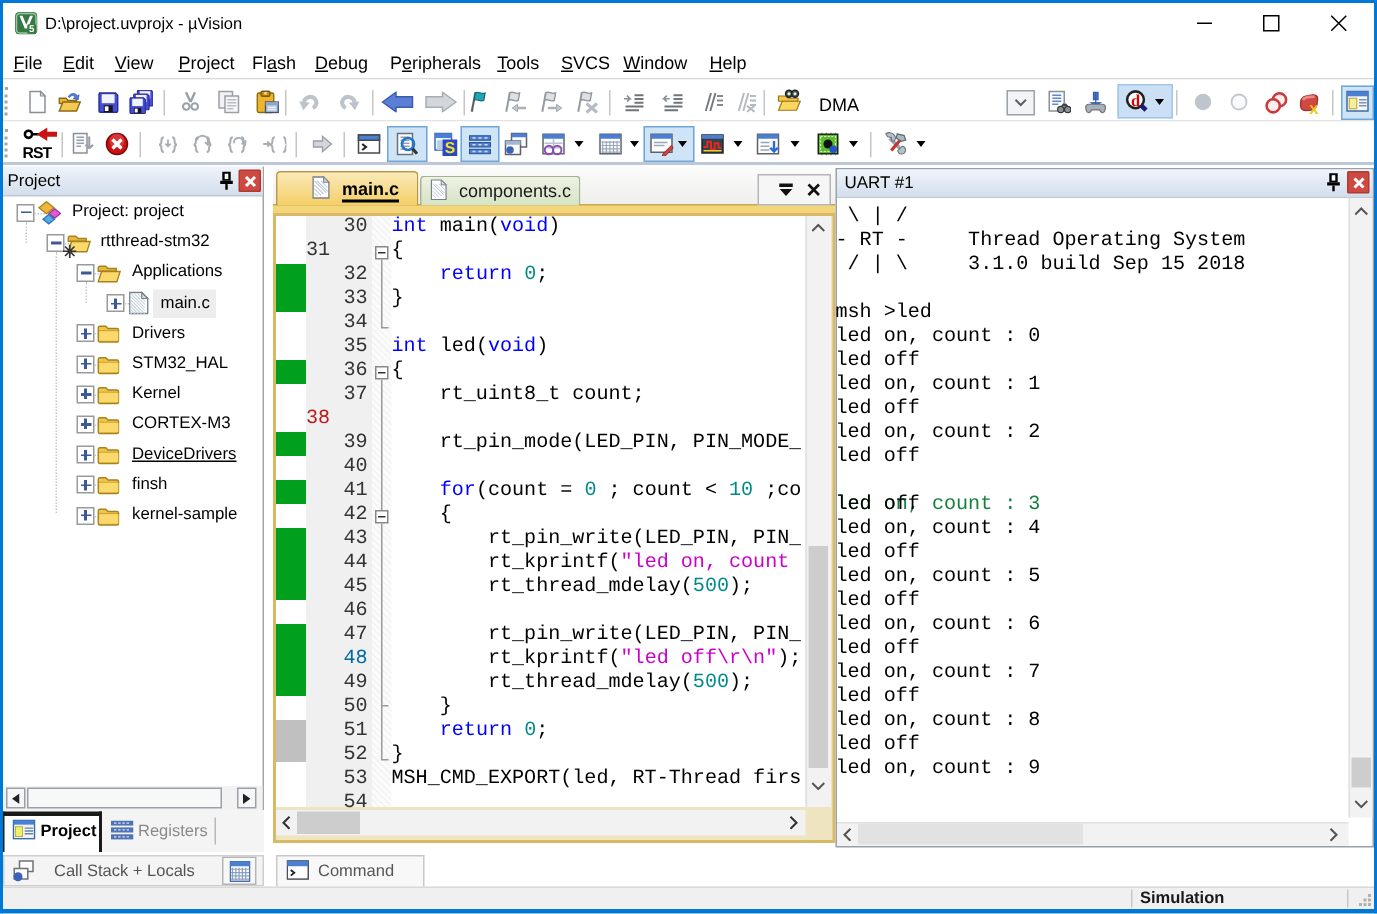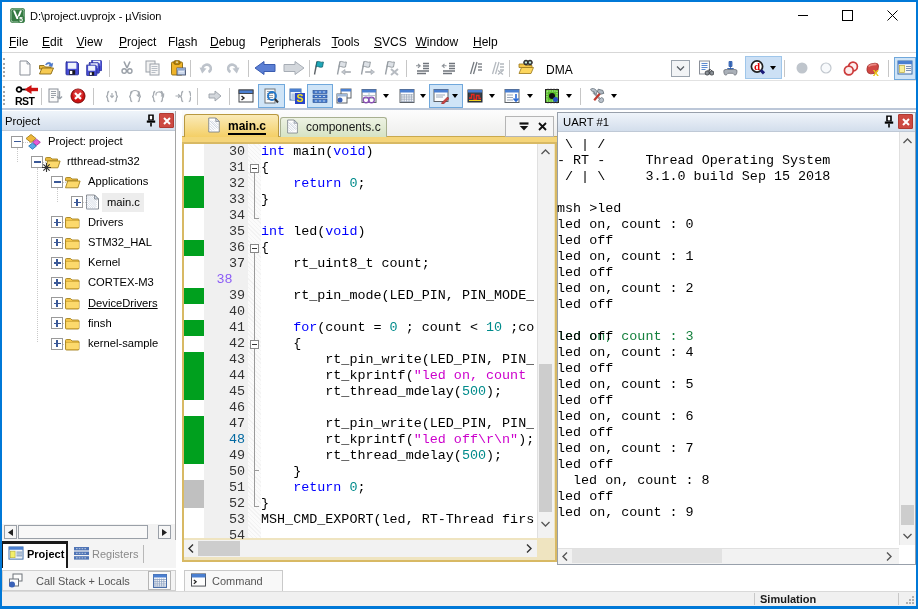--- a/index.html
+++ b/index.html
@@ -611,28 +611,28 @@
 <div class="ab" style="left:204px;top:144px;width:44px;height:394px;background:#f0f0f0;"></div>
 <div class="ab" style="left:248px;top:144px;width:13px;height:394px;background:repeating-linear-gradient(45deg,#f3f3f3 0 1px,#fbfbfb 1px 3px);"></div>
 <div class="ab" style="left:184px;top:176px;width:20px;height:32px;background:#00a01e;"></div>
 <div class="ab" style="left:184px;top:240px;width:20px;height:16px;background:#00a01e;"></div>
 <div class="ab" style="left:184px;top:288px;width:20px;height:16px;background:#00a01e;"></div>
 <div class="ab" style="left:184px;top:320px;width:20px;height:16px;background:#00a01e;"></div>
 <div class="ab" style="left:184px;top:352px;width:20px;height:48px;background:#00a01e;"></div>
 <div class="ab" style="left:184px;top:416px;width:20px;height:48px;background:#00a01e;"></div>
 <div class="ab" style="left:184px;top:480px;width:20px;height:28px;background:#c0c0c0;"></div>
 <div class="ab mono" style="left:204px;top:144px;width:41px;text-align:right;color:#333;">30</div>
-<div class="ab mono" style="left:204px;top:160px;width:41px;text-align:right;color:#333;">31</div>
+<div class="ab mono" style="left:204px;top:160px;width:41px;color:#333;">31</div>
 <div class="ab mono" style="left:204px;top:176px;width:41px;text-align:right;color:#333;">32</div>
 <div class="ab mono" style="left:204px;top:192px;width:41px;text-align:right;color:#333;">33</div>
 <div class="ab mono" style="left:204px;top:208px;width:41px;text-align:right;color:#333;">34</div>
 <div class="ab mono" style="left:204px;top:224px;width:41px;text-align:right;color:#333;">35</div>
 <div class="ab mono" style="left:204px;top:240px;width:41px;text-align:right;color:#333;">36</div>
 <div class="ab mono" style="left:204px;top:256px;width:41px;text-align:right;color:#333;">37</div>
-<div class="ab mono" style="left:204px;top:272px;width:41px;text-align:center;color:#8b5cf6;">38</div>
+<div class="ab mono" style="left:204px;top:272px;width:41px;text-align:left;color:#b91c1c;">38</div>
 <div class="ab mono" style="left:204px;top:288px;width:41px;text-align:right;color:#333;">39</div>
 <div class="ab mono" style="left:204px;top:304px;width:41px;text-align:right;color:#333;">40</div>
 <div class="ab mono" style="left:204px;top:320px;width:41px;text-align:right;color:#333;">41</div>
 <div class="ab mono" style="left:204px;top:336px;width:41px;text-align:right;color:#333;">42</div>
 <div class="ab mono" style="left:204px;top:352px;width:41px;text-align:right;color:#333;">43</div>
 <div class="ab mono" style="left:204px;top:368px;width:41px;text-align:right;color:#333;">44</div>
 <div class="ab mono" style="left:204px;top:384px;width:41px;text-align:right;color:#333;">45</div>
 <div class="ab mono" style="left:204px;top:400px;width:41px;text-align:right;color:#333;">46</div>
 <div class="ab mono" style="left:204px;top:416px;width:41px;text-align:right;color:#333;">47</div>
 <div class="ab mono" style="left:204px;top:432px;width:41px;text-align:right;color:#0369a1;">48</div>
@@ -726,21 +726,21 @@
 <div class="mono" style="position:absolute;left:0;top:192px;color:#15803d;">led on, count : 3</div>
 <div class="mono" style="position:absolute;left:0;top:192px;color:#000;">led off</div>
 <div class="mono" style="position:absolute;left:0;top:208px;color:#000;">led on, count : 4</div>
 <div class="mono" style="position:absolute;left:0;top:224px;color:#000;">led off</div>
 <div class="mono" style="position:absolute;left:0;top:240px;color:#000;">led on, count : 5</div>
 <div class="mono" style="position:absolute;left:0;top:256px;color:#000;">led off</div>
 <div class="mono" style="position:absolute;left:0;top:272px;color:#000;">led on, count : 6</div>
 <div class="mono" style="position:absolute;left:0;top:288px;color:#000;">led off</div>
 <div class="mono" style="position:absolute;left:0;top:304px;color:#000;">led on, count : 7</div>
 <div class="mono" style="position:absolute;left:0;top:320px;color:#000;">led off</div>
-<div class="mono" style="position:absolute;left:0;top:336px;color:#000;padding-left:16px;">led on, count : 8</div>
+<div class="mono" style="position:absolute;left:0;top:336px;color:#000;">led on, count : 8</div>
 <div class="mono" style="position:absolute;left:0;top:352px;color:#000;">led off</div>
 <div class="mono" style="position:absolute;left:0;top:368px;color:#000;">led on, count : 9</div>
 </div>
 
 <div class="ab" style="left:899px;top:132px;width:16px;height:413px;background:#f2f2f2;border-left:1px solid #e0e0e0;box-sizing:border-box;"></div>
 <svg class="ab" style="left:903px;top:138px" width="9" height="6">
     <path d="M0.5 5 L4.5 1 L8.5 5" stroke="#555" stroke-width="1.3" fill="none"></path>
   </svg>
 <div class="ab" style="left:901px;top:505px;width:13px;height:20px;background:#cdcdcd;"></div>
 <svg class="ab" style="left:903px;top:533px" width="9" height="6">

